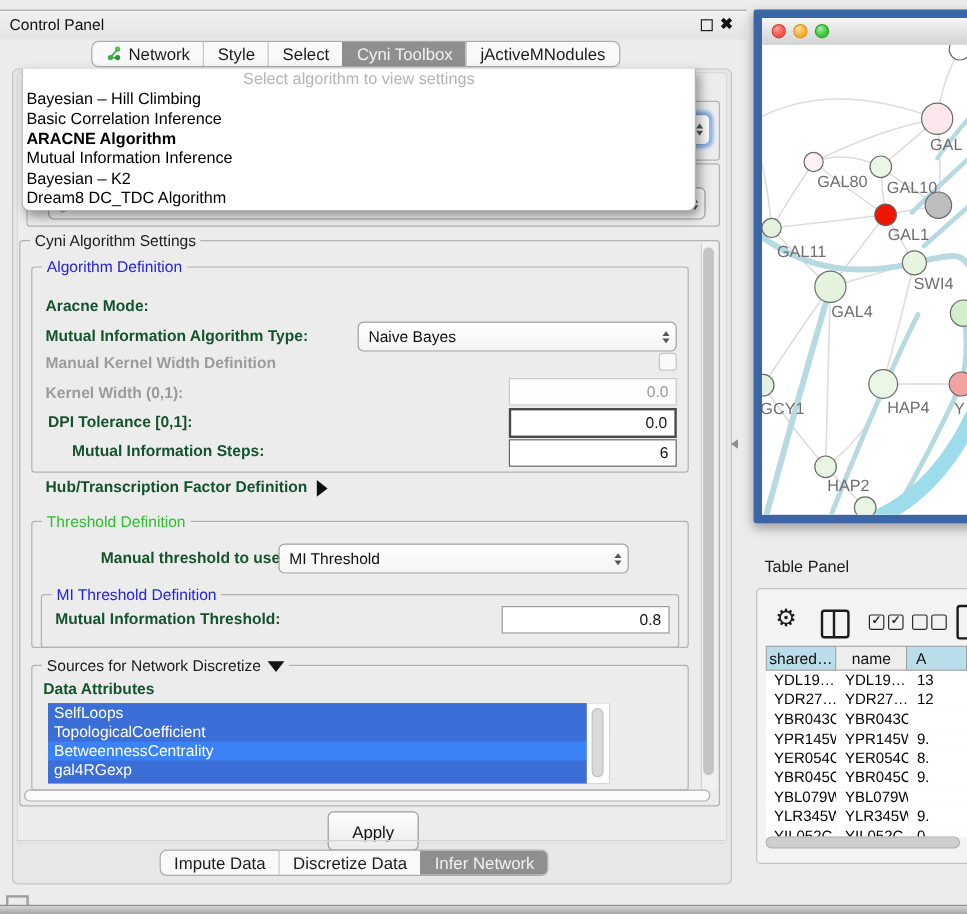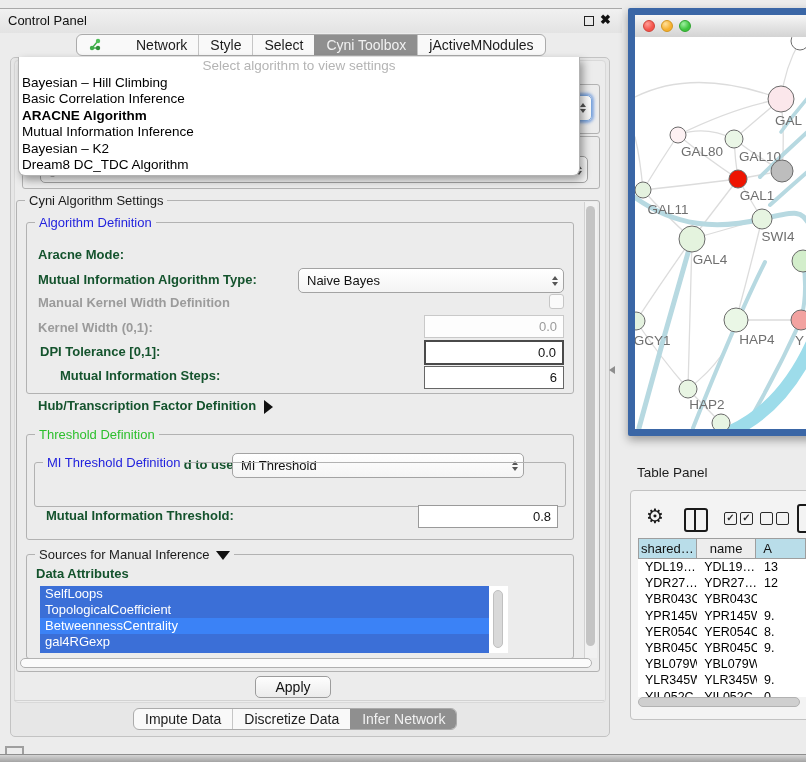--- a/index.html
+++ b/index.html
@@ -10,21 +10,21 @@
   
   #cp-titlebar{left:0;top:8px;width:622px;height:24px;background:linear-gradient(#f1f1f1,#e3e3e3);
     border-top:1px solid #a9a9a9;}
   #cp-title{left:8px;top:4px;font-size:13px;color:#111;}
   #float-icon{left:584px;top:7px;width:8px;height:8px;border:1.6px solid #222;}
   #close-icon{left:600px;top:3px;font-size:13px;font-weight:bold;color:#111;}
   
   .tabbar{display:flex;height:22px;background:#f9f9f9;border:1px solid #ababab;border-radius:6px;
     overflow:hidden;box-sizing:border-box;align-items:stretch;}
   .seg{display:flex;align-items:center;padding:0 11px;font-size:14px;color:#1c1c1c;
-    border-left:1px solid #c6c6c6;white-space:nowrap;gap:29px;}
+    border-left:1px solid #c6c6c6;white-space:nowrap;}
   .seg:first-child{border-left:none;}
   .seg.sel{background:#8f8f8f;color:#f1f1f1;border-left-color:#8f8f8f;}
   #top-tabs{left:76px;top:34px;}
   #bottom-tabs{left:133px;top:708px;}
   .net-icon{width:14px;height:14px;margin-right:5px;}
   
   #cp-panel{left:10px;top:57px;width:598px;height:678px;background:#e7e7e7;
     border:1px solid #c3c3c3;border-radius:5px;}
   #cp-inner{left:14px;top:60px;width:590px;height:641px;background:#ececec;
     border:1px solid #d9d9d9;border-radius:4px;}
@@ -69,28 +69,28 @@
   #algdef-group{left:26px;top:222px;width:546px;height:170px;}
   #cb-manual-kernel{left:549px;top:294px;width:13px;height:13px;border:1.5px solid #c6c6c6;
     border-radius:3px;background:#fafafa;}
   #hub-row{left:38px;top:398px;}
   .tri-right{display:inline-block;width:0;height:0;border-top:7px solid transparent;
     border-bottom:7px solid transparent;border-left:9px solid #111;margin-left:8px;
     vertical-align:middle;}
   .tri-dn-big{display:inline-block;width:0;height:0;border-left:7px solid transparent;
     border-right:7px solid transparent;border-top:9px solid #111;margin-left:6px;vertical-align:middle;}
   #threshold-group{left:26px;top:434px;width:546px;height:104px;}
-  #mithr-group{left:34px;top:462px;width:530px;height:43px;}
+  #mithr-group{left:34px;top:495px;width:530px;height:43px;}
   #sources-group{left:26px;top:554px;width:546px;height:103px;}
   #attr-list{left:40px;top:586px;width:468px;height:67px;background:#3b6fd7;overflow:hidden;}
   .attr-item{height:16px;line-height:16px;font-size:13px;color:#fff;padding-left:5px;white-space:nowrap;}
   #attr-scroll-gutter{left:489px;top:586px;width:19px;height:67px;background:#fff;}
   #attr-thumb{left:493px;top:590px;width:10px;height:58px;background:#d9d9d9;
     border:1px solid #c0c0c0;border-radius:6px;box-sizing:border-box;}
-  #apply-btn{left:255px;top:676px;width:76px;height:22px;background:linear-gradient(#fefefe,#ebebeb);
+  #apply-btn{left:273px;top:676px;width:76px;height:33px;background:linear-gradient(#fefefe,#ebebeb);
     border:1px solid #9c9c9c;border-radius:5px;font-size:14px;color:#111;display:flex;
     align-items:center;justify-content:center;box-sizing:border-box;}
   #inner-bottom-line{left:14px;top:700px;width:590px;height:1px;background:#d2d2d2;}
   
   #splitter-arrow{left:609px;top:366px;width:0;height:0;border-top:4px solid transparent;
     border-bottom:4px solid transparent;border-right:6px solid #8e8e8e;}
   
   #net-frame{left:628px;top:8px;width:192px;height:428px;background:#3a66a6;border-radius:2px;
     box-shadow:0 4px 10px rgba(0,0,0,.35);}
   #net-titlebar{left:635px;top:15px;width:171px;height:22px;
@@ -234,21 +234,21 @@
         <span class="tri-down"></span>
       </span>
   </div>
   <div class="abs groupbox" id="mithr-group">
     <span class="gb-title blue">MI Threshold Definition</span>
   </div>
   <div class="abs lbl" style="left:46px;top:508px;">Mutual Information Threshold:</div>
   <div class="abs input" style="left:418px;top:505px;width:140px;height:23px;border:1px solid #9a9a9a;">0.8</div>
 
   <div class="abs groupbox" id="sources-group">
-    <span class="gb-title"><span>Sources for Manual Inference</span><span class="tri-dn-big"></span></span>
+    <span class="gb-title"><span>Sources for Network Discretize</span><span class="tri-dn-big"></span></span>
   </div>
   <div class="abs lbl" style="left:36px;top:566px;">Data Attributes</div>
   <div class="abs" id="attr-list">
       <div class="attr-item" style="background: rgb(59, 111, 215);">SelfLoops</div>
       <div class="attr-item" style="background: rgb(59, 111, 215);">TopologicalCoefficient</div>
       <div class="attr-item" style="background: #3b82f6;">BetweennessCentrality</div>
       <div class="attr-item" style="background: rgb(59, 111, 215);">gal4RGexp</div>
     </div>
   <div class="abs" id="attr-scroll-gutter"></div>
   <div class="abs" id="attr-thumb"></div>

